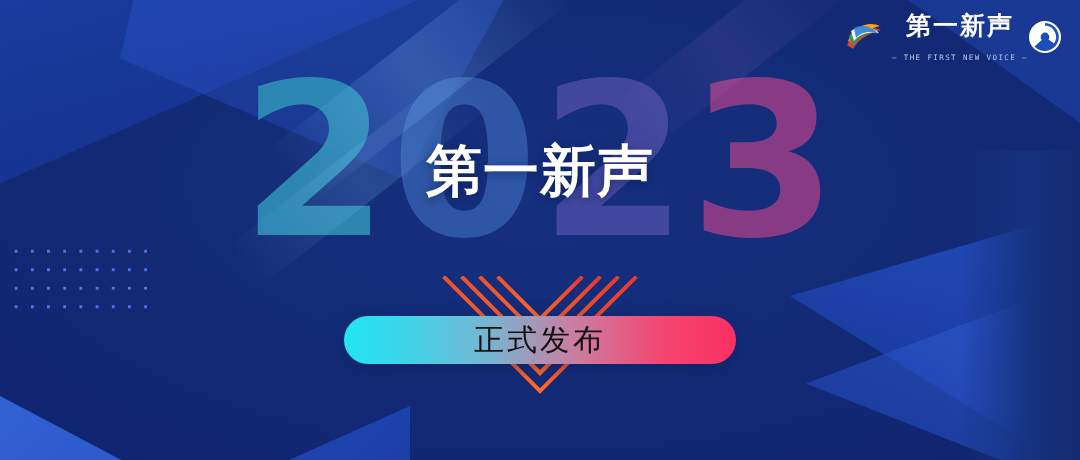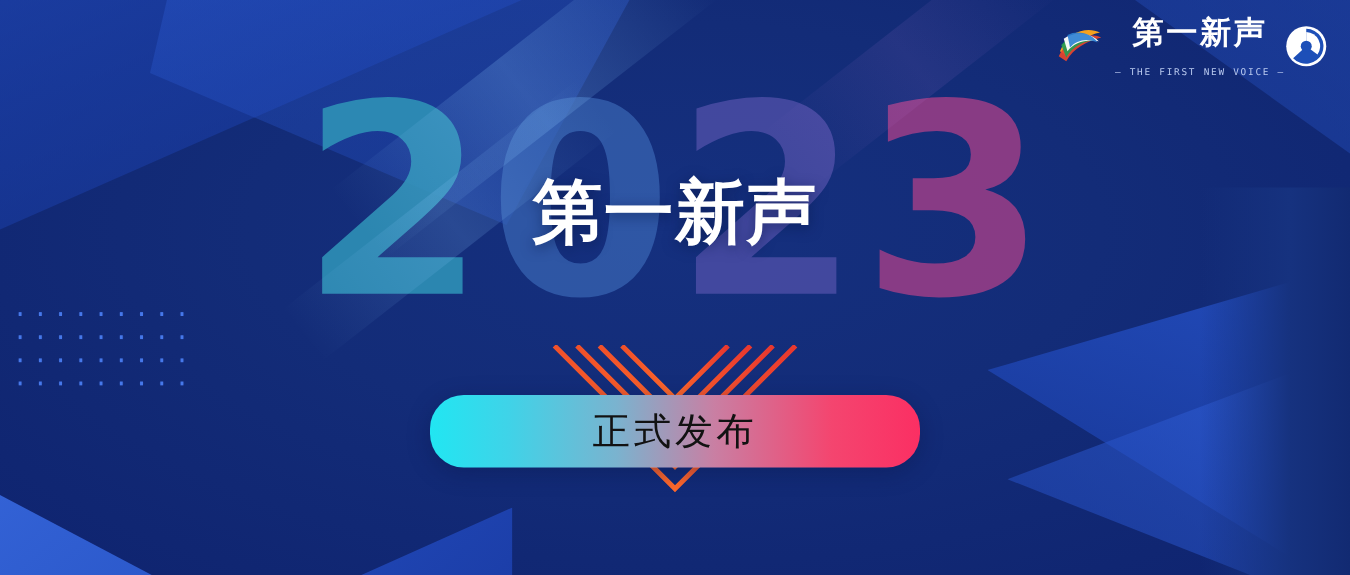--- a/index.html
+++ b/index.html
@@ -204,21 +204,21 @@
   }
   .title-line.l2 { margin-top: 2px; }
 
   
   .pill {
     position: absolute;
     left: 50%;
     top: 316px;
     transform: translateX(-50%);
     width: 392px;
-    height: 58px;
+    height: 48px;
     border-radius: 27px;
     background: linear-gradient(90deg, #21e6f2 0%, #3fd3e8 16%, #7ab3cf 38%, #c97fa3 58%, #f4456f 82%, #fb2f63 100%);
     display: flex;
     align-items: center;
     justify-content: center;
     box-shadow: 0 4px 18px rgba(8,20,70,.35);
   }
   .pill-label {
     color: #121212;
     font-family: "DejaVu Sans", sans-serif;

